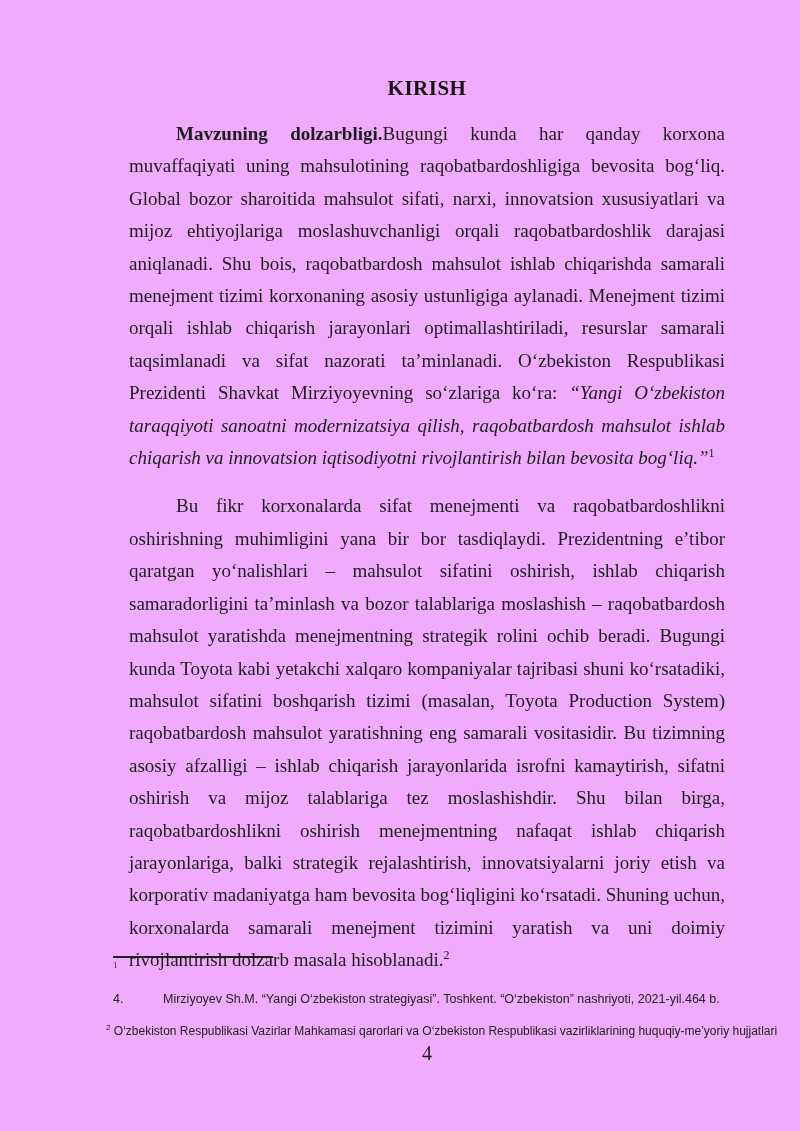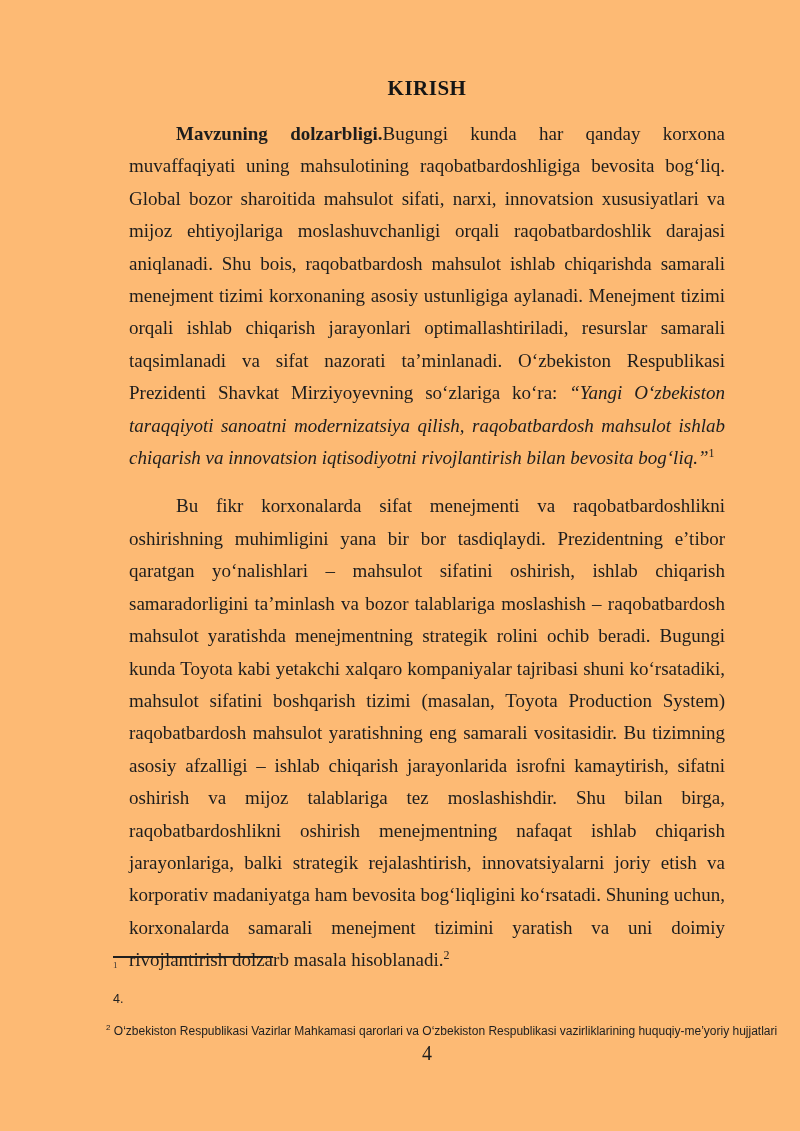--- a/index.html
+++ b/index.html
@@ -5,21 +5,21 @@
   html, body {
     margin: 0;
     padding: 0;
     background: #e8e8e8;
   }
   .page {
     position: relative;
     width: 800px;
     height: 1131px;
     margin: 0 auto;
-    background: #fdba74;
+    background: #f0abfc;
     color: #1c1c1c;
     overflow: hidden;
     font-family: "Liberation Serif", "DejaVu Serif", serif;
   }
   .content {
     position: absolute;
     left: 113px;
     top: 74px;
     width: 628px;
   }
@@ -115,20 +115,21 @@
       <p><span>Bu fikr korxonalarda sifat menejmenti va raqobatbardoshlikni oshirishning muhimligini yana bir bor tasdiqlaydi. Prezidentning e’tibor qaratgan yo‘nalishlari – mahsulot sifatini oshirish, ishlab chiqarish samaradorligini ta’minlash va bozor talablariga moslashish – raqobatbardosh mahsulot yaratishda menejmentning strategik rolini ochib beradi. Bugungi kunda Toyota kabi yetakchi xalqaro kompaniyalar tajribasi shuni ko‘rsatadiki, mahsulot sifatini boshqarish tizimi (masalan, Toyota Production System) raqobatbardosh mahsulot yaratishning eng samarali vositasidir. Bu tizimning asosiy afzalligi – ishlab chiqarish jarayonlarida isrofni kamaytirish, sifatni oshirish va mijoz talablariga tez moslashishdir. Shu bilan birga, raqobatbardoshlikni oshirish menejmentning nafaqat ishlab chiqarish jarayonlariga, balki strategik rejalashtirish, innovatsiyalarni joriy etish va korporativ madaniyatga ham bevosita bog‘liqligini ko‘rsatadi. Shuning uchun, korxonalarda samarali menejment tizimini yaratish va uni doimiy rivojlantirish dolzarb masala hisoblanadi.</span><sup class="fn-ref">2</sup></p>
     </div>
   </div>
 
   <div class="footnote-area">
     <div class="fn-separator"></div>
     <span class="fn-marker">1</span>
 
     <div class="fn-row">
       <span class="fn-number">4.</span>
+      <span class="fn-text">Mirziyoyev Sh.M. “Yangi O‘zbekiston strategiyasi”. Toshkent. “O‘zbekiston” nashriyoti, 2021-yil.464 b.</span>
     </div>
 
     <div class="fn-line2"><sup>2</sup> <span>O‘zbekiston Respublikasi Vazirlar Mahkamasi qarorlari va O‘zbekiston Respublikasi vazirliklarining huquqiy-me’yoriy hujjatlari</span></div>
   </div>
 
   <div class="page-number">4</div>
 
 </div>
 
 </body></html>

